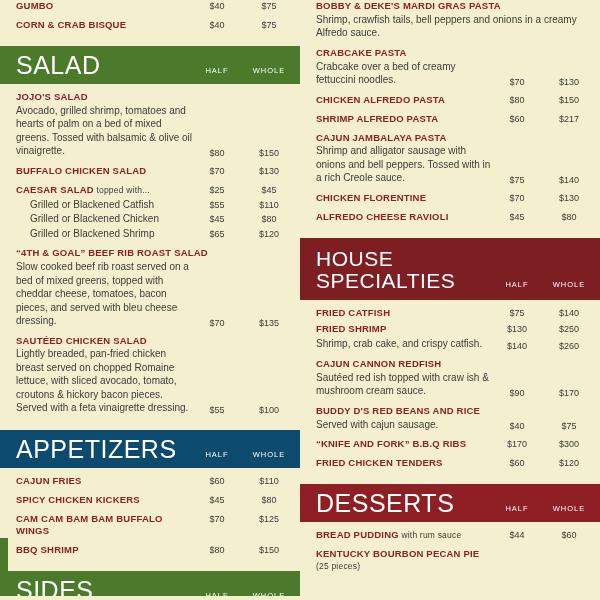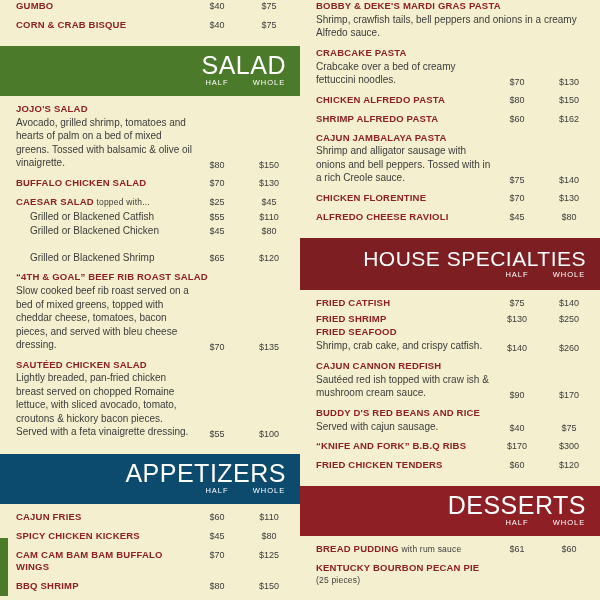--- a/index.html
+++ b/index.html
@@ -31,21 +31,20 @@
 
   
   .banner {
     position: relative;
     color: #ffffff;
     padding: 6px 14px 6px 16px;
     box-sizing: border-box;
     display: flex;
     align-items: flex-end;
     justify-content: space-between;
-    flex-direction: column;
   }
   .banner-title {
     font-size: 25px;
     letter-spacing: 0.5px;
     font-weight: normal;
     line-height: 1.05;
     font-family: "Liberation Sans", sans-serif;
     text-transform: uppercase;
   }
   .banner-cols {
@@ -208,21 +207,21 @@
         <div class="item-row">
           <div class="desc" style="padding-left:14px;padding-right:6px;flex:1 1 auto;margin-top:0;">Grilled or Blackened Chicken</div>
           <div class="prices">
             <div class="price">$45</div>
             <div class="price">$80</div>
           </div>
         </div>
       </div>
       <div class="item">
         <div class="item-row">
-          <div class="desc" style="padding-left:14px;padding-right:6px;flex:1 1 auto;margin-top:12px;">Grilled or Blackened Shrimp</div>
+          <div class="desc" style="padding-left:14px;padding-right:6px;flex:1 1 auto;margin-top:0;">Grilled or Blackened Shrimp</div>
           <div class="prices">
             <div class="price">$65</div>
             <div class="price">$120</div>
           </div>
         </div>
       </div>
 
       <div class="item">
         <div class="item-row">
           <div class="item-name">“4TH &amp; GOAL” BEEF RIB ROAST SALAD</div>
@@ -363,21 +362,21 @@
             <div class="price">$150</div>
           </div>
         </div>
       </div>
 
       <div class="item">
         <div class="item-row">
           <div class="item-name">SHRIMP ALFREDO PASTA</div>
           <div class="prices">
             <div class="price">$60</div>
-            <div class="price">$162</div>
+            <div class="price">$217</div>
           </div>
         </div>
       </div>
 
       <div class="item">
         <div class="item-row">
           <div class="item-name">CAJUN JAMBALAYA PASTA</div>
         </div>
         <div class="desc-row">
           <div class="desc">Shrimp and alligator sausage with onions and bell peppers. Tossed with in a rich Creole sauce.</div>
@@ -430,23 +429,20 @@
       <div class="item" style="margin-bottom:2px;">
         <div class="item-row">
           <div class="item-name">FRIED SHRIMP</div>
           <div class="prices">
             <div class="price">$130</div>
             <div class="price">$250</div>
           </div>
         </div>
       </div>
       <div class="item">
-        <div class="item-row">
-          <div class="item-name">FRIED SEAFOOD</div>
-        </div>
         <div class="desc-row">
           <div class="desc">Shrimp, crab cake, and crispy catfish.</div>
           <div class="prices">
             <div class="price">$140</div>
             <div class="price">$260</div>
           </div>
         </div>
       </div>
       <div class="item">
         <div class="item-row">
@@ -498,21 +494,21 @@
         <span>HALF</span>
         <span>WHOLE</span>
       </div>
     </div>
 
     <div class="items clipped">
       <div class="item">
         <div class="item-row">
           <div class="item-name"><span>BREAD PUDDING</span><span class="sub"> with rum sauce</span></div>
           <div class="prices">
-            <div class="price">$61</div>
+            <div class="price">$44</div>
             <div class="price">$60</div>
           </div>
         </div>
       </div>
       <div class="item">
         <div class="item-row">
           <div class="item-name"><span>KENTUCKY BOURBON PECAN PIE</span><span class="sub"> (25 pieces)</span></div>
           <div class="prices">
             <div class="price"></div>
             <div class="price"></div>

